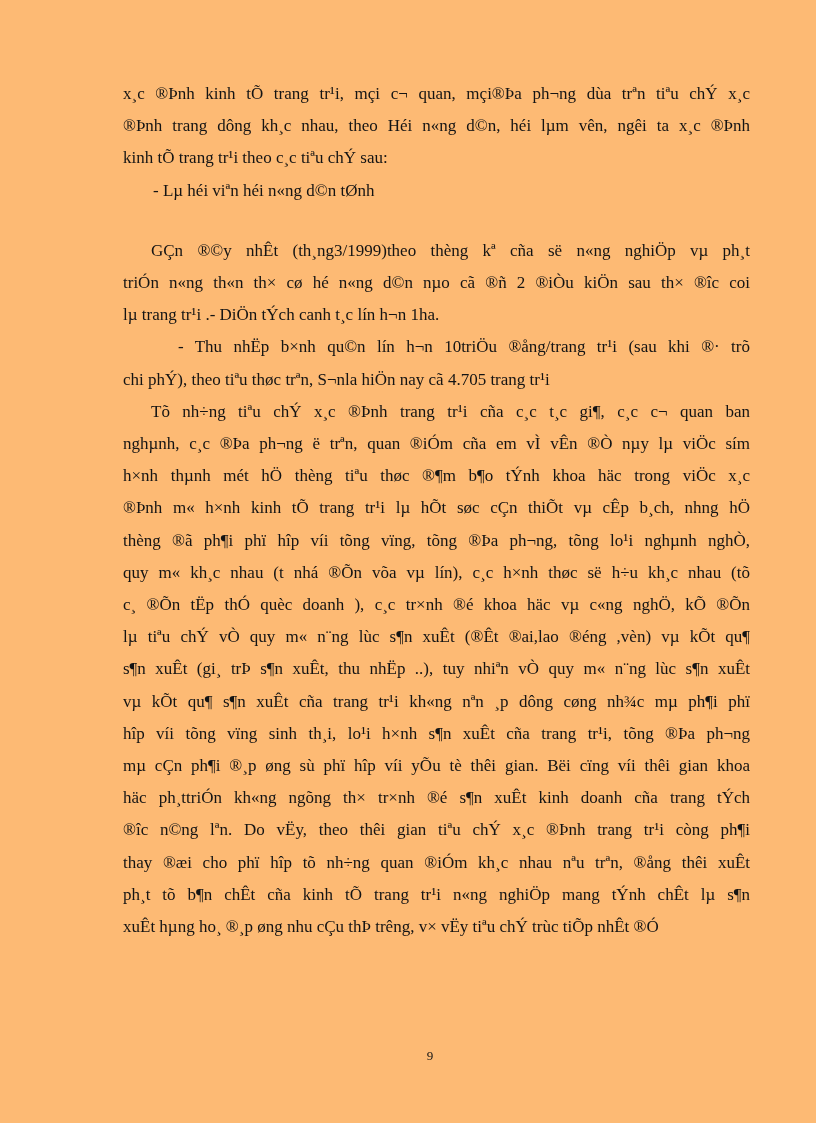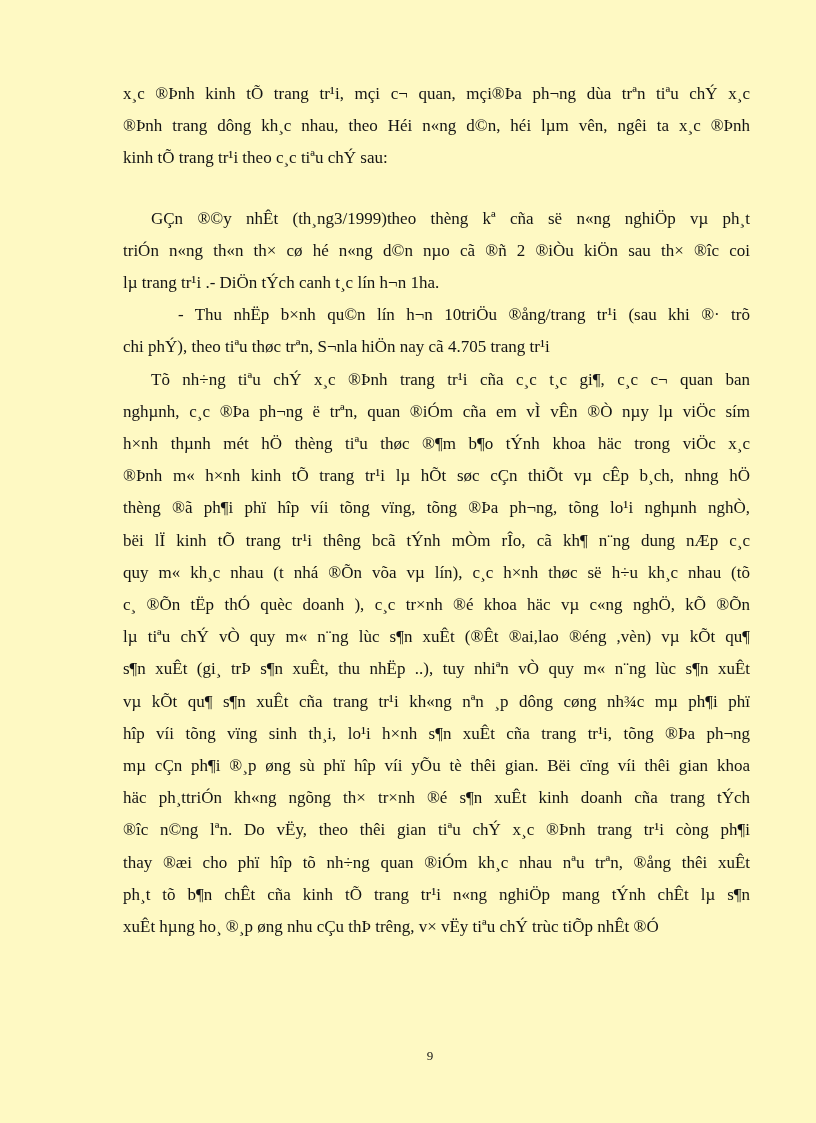--- a/index.html
+++ b/index.html
@@ -4,21 +4,21 @@
 <style>
   html, body {
     margin: 0;
     padding: 0;
     background: #ffffff;
   }
   .page {
     position: relative;
     width: 816px;
     height: 1123px;
-    background: #fef9c3;
+    background: #fdba74;
     overflow: hidden;
     font-family: "Liberation Serif", "DejaVu Serif", serif;
     color: #141414;
   }
   .content {
     position: absolute;
     left: 123px;
     top: 78px;
     width: 627px;
     font-size: 17px;
@@ -47,31 +47,31 @@
   }
 </style>
 </head>
 <body>
 
 <div class="page">
   <div class="content" id="doc-content">
       <div class="line">x¸c ®Þnh kinh tÕ trang tr¹i, mçi c¬ quan, mçi®Þa ph¬ng dùa trªn tiªu chÝ x¸c</div>
       <div class="line">®Þnh trang dông kh¸c nhau, theo Héi n«ng d©n, héi lµm vên, ngêi ta x¸c ®Þnh</div>
       <div class="line last">kinh tÕ trang tr¹i theo c¸c tiªu chÝ sau:</div>
+      <div class="line last" style="text-indent: 30px;">- Lµ héi viªn héi n«ng d©n tØnh</div>
       <div class="line" style="text-indent: 28px; margin-top: 28px;">GÇn ®©y nhÊt (th¸ng3/1999)theo thèng kª cña së n«ng nghiÖp vµ ph¸t</div>
       <div class="line">triÓn n«ng th«n th× cø hé n«ng d©n nµo cã ®ñ 2 ®iÒu kiÖn sau th× ®îc coi</div>
       <div class="line last">lµ trang tr¹i .- DiÖn tÝch canh t¸c lín h¬n 1ha.</div>
       <div class="line" style="text-indent: 55px;">- Thu nhËp b×nh qu©n lín h¬n 10triÖu ®ång/trang tr¹i (sau khi ®· trõ</div>
       <div class="line last">chi phÝ), theo tiªu thøc trªn, S¬nla hiÖn nay cã 4.705 trang tr¹i</div>
       <div class="line" style="text-indent: 28px;">Tõ nh÷ng tiªu chÝ x¸c ®Þnh trang tr¹i cña c¸c t¸c gi¶, c¸c c¬ quan ban</div>
       <div class="line">nghµnh, c¸c ®Þa ph¬ng ë trªn, quan ®iÓm cña em vÌ vÊn ®Ò nµy lµ viÖc sím</div>
       <div class="line">h×nh thµnh mét hÖ thèng tiªu thøc ®¶m b¶o tÝnh khoa häc trong viÖc x¸c</div>
       <div class="line">®Þnh m« h×nh kinh tÕ trang tr¹i lµ hÕt søc cÇn thiÕt vµ cÊp b¸ch, nhng hÖ</div>
       <div class="line">thèng ®ã ph¶i phï hîp víi tõng vïng, tõng ®Þa ph¬ng, tõng lo¹i nghµnh nghÒ,</div>
-      <div class="line">bëi lÏ kinh tÕ trang tr¹i thêng bcã tÝnh mÒm rÎo, cã kh¶ n¨ng dung nÆp c¸c</div>
       <div class="line">quy m« kh¸c nhau (t nhá ®Õn võa vµ lín), c¸c h×nh thøc së h÷u kh¸c nhau (tõ</div>
       <div class="line">c¸ ®Õn tËp thÓ quèc doanh ), c¸c tr×nh ®é khoa häc vµ c«ng nghÖ, kÕ ®Õn</div>
       <div class="line">lµ tiªu chÝ vÒ quy m« n¨ng lùc s¶n xuÊt (®Êt ®ai,lao ®éng ,vèn) vµ kÕt qu¶</div>
       <div class="line">s¶n xuÊt (gi¸ trÞ s¶n xuÊt, thu nhËp ..), tuy nhiªn vÒ quy m« n¨ng lùc s¶n xuÊt</div>
       <div class="line">vµ kÕt qu¶ s¶n xuÊt cña trang tr¹i kh«ng nªn ¸p dông cøng nh¾c mµ ph¶i phï</div>
       <div class="line">hîp víi tõng vïng sinh th¸i, lo¹i h×nh s¶n xuÊt cña trang tr¹i, tõng ®Þa ph¬ng</div>
       <div class="line">mµ cÇn ph¶i ®¸p øng sù phï hîp víi yÕu tè thêi gian. Bëi cïng víi thêi gian khoa</div>
       <div class="line">häc ph¸ttriÓn kh«ng ngõng th× tr×nh ®é s¶n xuÊt kinh doanh cña trang tÝch</div>
       <div class="line">®îc n©ng lªn. Do vËy, theo thêi gian tiªu chÝ x¸c ®Þnh trang tr¹i còng ph¶i</div>
       <div class="line">thay ®æi cho phï hîp tõ nh÷ng quan ®iÓm kh¸c nhau nªu trªn, ®ång thêi xuÊt</div>

